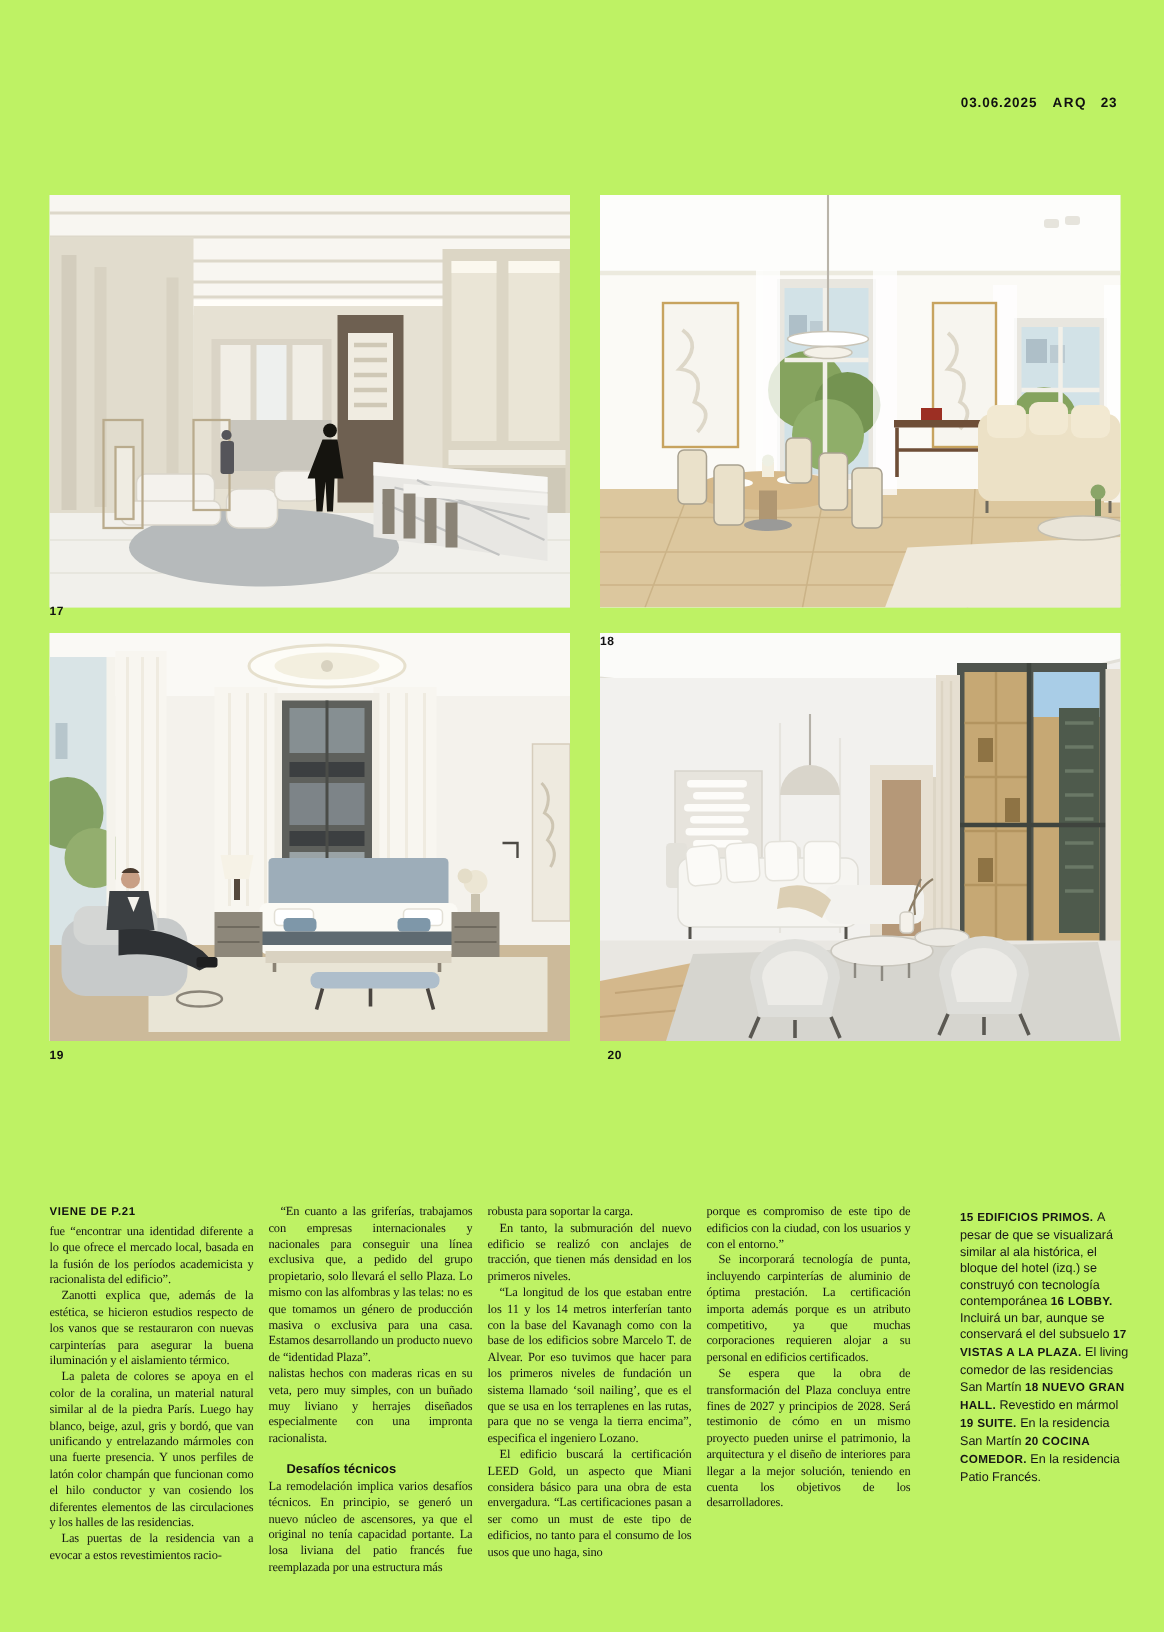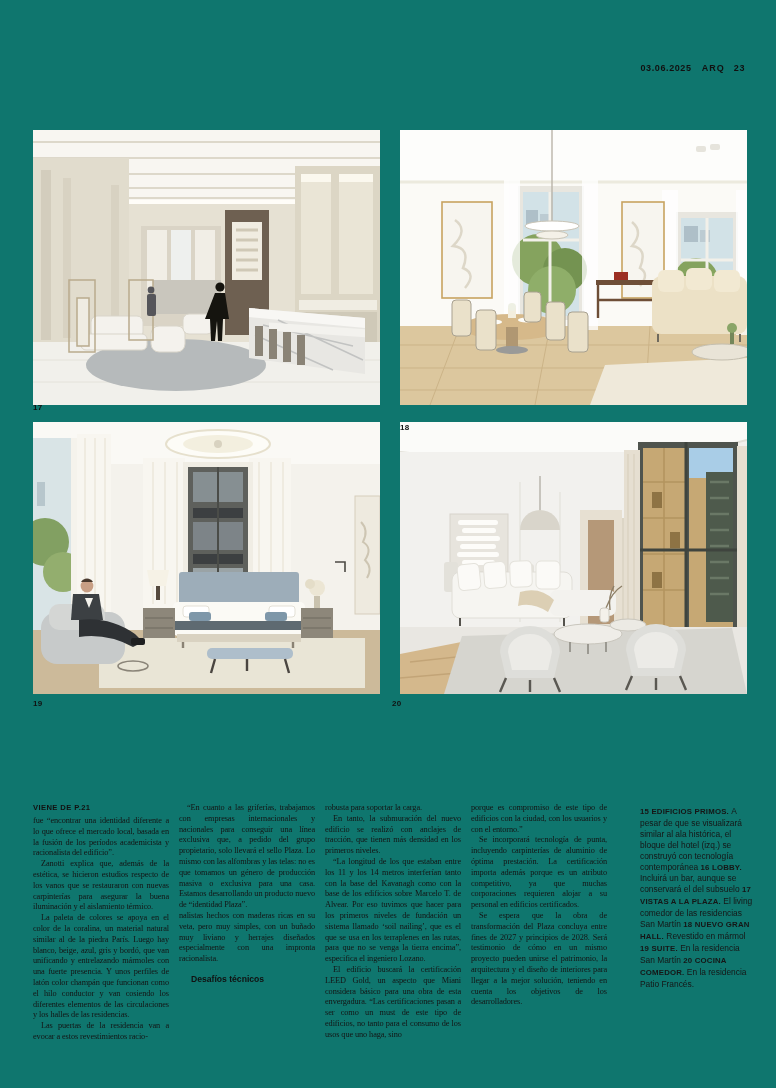--- a/index.html
+++ b/index.html
@@ -1,18 +1,18 @@
 <!DOCTYPE html>
 <html lang="es"><head>
 <meta charset="utf-8">
 <style>
   html,body{margin:0;padding:0;background:#e9e9e9;}
   .page{
     position:relative;width:776px;height:1088px;margin:0 auto;
-    background:#0f766e;overflow:hidden;
+    background:#bef264;overflow:hidden;
     font-family:"Liberation Serif", serif;color:#1a1a1a;
   }
   
   .folio{
     position:absolute;top:63px;right:31px;
     font-family:"Liberation Sans", sans-serif;font-size:9px;letter-spacing:.6px;color:#111;
   }
   .folio .date{font-weight:600;}
   .folio .brand{font-weight:800;margin-left:7px;letter-spacing:1px;}
   .folio .pnum{font-weight:800;margin-left:6px;}
@@ -23,21 +23,21 @@
   #fig18{left:400px;top:130px;width:347px;height:275px;}
   #fig19{left:33px;top:422px;width:347px;height:272px;}
   #fig20{left:400px;top:422px;width:347px;height:272px;}
   .fignum{
     position:absolute;font-family:"Liberation Sans", sans-serif;
     font-size:8px;font-weight:800;color:#111;letter-spacing:.4px;
   }
   #num17{left:33px;top:403px;}
   #num18{left:400px;top:423px;}
   #num19{left:33px;top:699px;}
-  #num20{left:392px;top:699px;}
+  #num20{left:405px;top:699px;}
   
   .article{position:absolute;left:33px;top:803px;width:575px;height:266px;
     display:flex;gap:10px;align-items:flex-end;}
   .col{width:136px;height:266px;overflow:hidden;}
   .kicker{
     font-family:"Liberation Sans", sans-serif;font-size:7.6px;font-weight:700;
     letter-spacing:.4px;margin:0 0 4px 0;color:#111;
   }
   .para{
     margin:0;font-size:8.3px;line-height:10.8px;text-align:justify;
@@ -404,20 +404,21 @@
         <div class="kicker">VIENE DE P.21</div>
         <p class="para">fue “encontrar una identidad diferente a lo que ofrece el mercado local, basada en la fusión de los períodos academicista y racionalista del edificio”.</p>
         <p class="para indent">Zanotti explica que, además de la estética, se hicieron estudios respecto de los vanos que se restauraron con nuevas carpinterías para asegurar la buena iluminación y el aislamiento térmico.</p>
         <p class="para indent">La paleta de colores se apoya en el color de la coralina, un material natural similar al de la piedra París. Luego hay blanco, beige, azul, gris y bordó, que van unificando y entrelazando mármoles con una fuerte presencia. Y unos perfiles de latón color champán que funcionan como el hilo conductor y van cosiendo los diferentes elementos de las circulaciones y los halles de las residencias.</p>
         <p class="para indent">Las puertas de la residencia van a evocar a estos revestimientos racio-</p>
       </div>
       <div class="col">
         <p class="para indent">“En cuanto a las griferías, trabajamos con empresas internacionales y nacionales para conseguir una línea exclusiva que, a pedido del grupo propietario, solo llevará el sello Plaza. Lo mismo con las alfombras y las telas: no es que tomamos un género de producción masiva o exclusiva para una casa. Estamos desarrollando un producto nuevo de “identidad Plaza”.</p>
         <p class="para">nalistas hechos con maderas ricas en su veta, pero muy simples, con un buñado muy liviano y herrajes diseñados especialmente con una impronta racionalista.</p>
         <h3 class="subhead">Desafíos técnicos</h3>
+        <p class="para">La remodelación implica varios desafíos técnicos. En principio, se generó un nuevo núcleo de ascensores, ya que el original no tenía capacidad portante. La losa liviana del patio francés fue reemplazada por una estructura más</p>
       </div>
       <div class="col">
         <p class="para">robusta para soportar la carga.</p>
         <p class="para indent">En tanto, la submuración del nuevo edificio se realizó con anclajes de tracción, que tienen más densidad en los primeros niveles.</p>
         <p class="para indent">“La longitud de los que estaban entre los 11 y los 14 metros interferían tanto con la base del Kavanagh como con la base de los edificios sobre Marcelo T. de Alvear. Por eso tuvimos que hacer para los primeros niveles de fundación un sistema llamado ‘soil nailing’, que es el que se usa en los terraplenes en las rutas, para que no se venga la tierra encima”, especifica el ingeniero Lozano.</p>
         <p class="para indent">El edificio buscará la certificación LEED Gold, un aspecto que Miani considera básico para una obra de esta envergadura. “Las certificaciones pasan a ser como un must de este tipo de edificios, no tanto para el consumo de los usos que uno haga, sino</p>
       </div>
       <div class="col">
         <p class="para">porque es compromiso de este tipo de edificios con la ciudad, con los usuarios y con el entorno.”</p>
         <p class="para indent">Se incorporará tecnología de punta, incluyendo carpinterías de aluminio de óptima prestación. La certificación importa además porque es un atributo competitivo, ya que muchas corporaciones requieren alojar a su personal en edificios certificados.</p>

